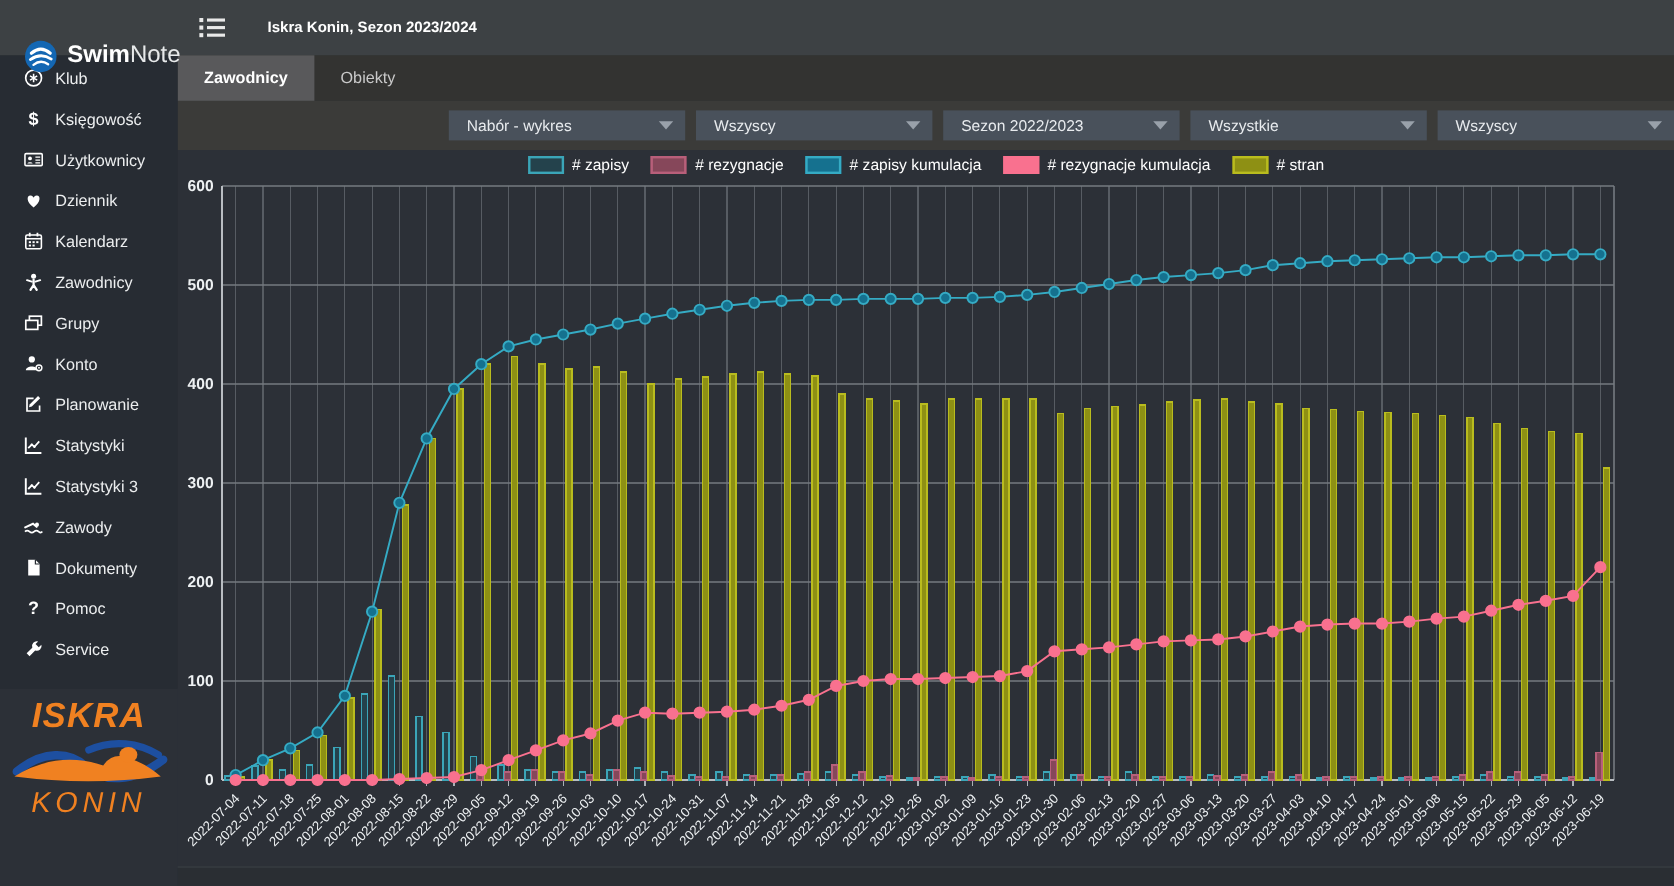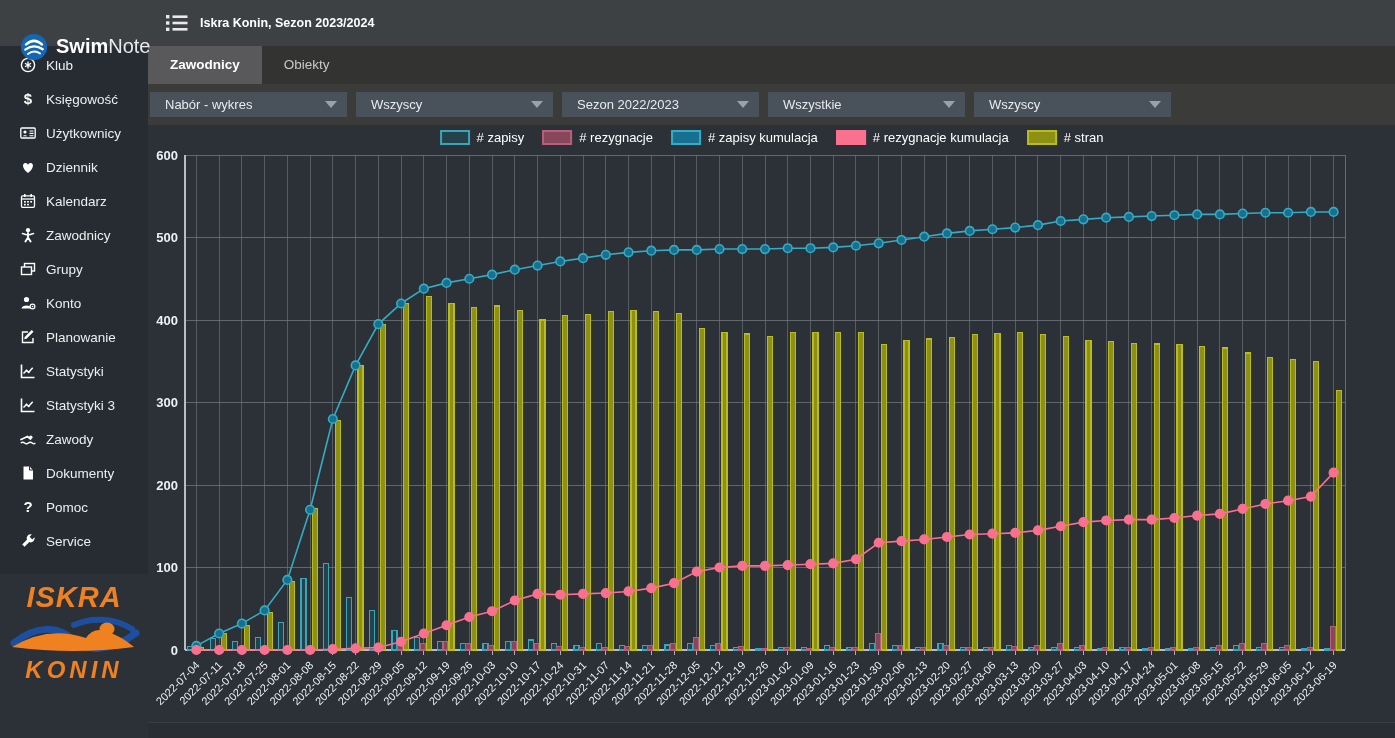--- a/index.html
+++ b/index.html
@@ -12,46 +12,46 @@
   .topbar{
     position:absolute;top:0;left:0;width:1395px;height:46px;
     background:#3d4144;display:flex;align-items:center;z-index:5;
   }
   .brand{display:flex;align-items:center;padding-left:20px;width:128px;margin-top:47px;}
   .brand-logo{width:28px;height:28px;flex:0 0 28px;}
   .brand-text{margin-left:8px;font-size:20px;color:#fff;white-space:nowrap;}
   .brand-text .bold{font-weight:bold;}
   .brand-text .light{font-weight:normal;color:#e7e9ea;}
   .menu-toggle{margin-left:18px;width:22px;height:18px;cursor:pointer;}
-  .topbar-title{margin-left:12px;font-size:12.5px;font-weight:bold;color:#ffffff;}
+  .topbar-title{margin-left:35px;font-size:12.5px;font-weight:bold;color:#ffffff;}
   
   .sidebar{
     position:absolute;top:46px;left:0;width:148px;height:528px;
     background:#272c33;z-index:4;
   }
   .side-nav{padding-top:2px;}
   .side-item{
     height:34px;display:flex;align-items:center;padding-left:19px;
     color:#eceeef;font-size:13.5px;cursor:pointer;white-space:nowrap;
   }
   .side-icon{width:17px;height:17px;margin-right:10px;flex:0 0 17px;display:flex;align-items:center;justify-content:center;}
   .side-icon svg{width:16px;height:16px;display:block;}
   .club-logo{margin-top:24px;text-align:center;color:#f08121;user-select:none;}
   .club-logo .l1{font-size:29px;font-weight:bold;font-style:italic;letter-spacing:1px;line-height:30px;}
-  .club-logo .l2{font-size:24px;font-weight:bold;font-style:italic;letter-spacing:4px;line-height:26px;}
+  .club-logo .l2{font-size:24px;font-weight:normal;font-style:italic;letter-spacing:4px;line-height:26px;}
   .club-swimmer{width:132px;height:44px;margin:1px auto 0;display:block;}
   
   .main{position:absolute;top:46px;left:148px;width:1247px;height:692px;}
   .tabs-row{height:38px;background:#333331;display:flex;}
   .tab{
     padding:0 22px;line-height:38px;font-size:13.5px;color:#c9c9c9;cursor:pointer;
   }
   .tab.active{background:#59595b;color:#ffffff;font-weight:bold;}
   .filters-row{
-    height:41px;background:#3b3b39;display:flex;align-items:center;gap:9px;padding-left:2px;
+    height:41px;background:#3b3b39;display:flex;align-items:center;gap:9px;padding-left:2px;justify-content:flex-end;
   }
   .dropdown{
     width:197px;height:25px;background:#49515b;color:#e8ebee;font-size:13px;
     display:flex;align-items:center;cursor:pointer;
   }
   .dropdown .dd-label{flex:1;padding-left:15px;white-space:nowrap;overflow:hidden;}
   .dd-arrow{
     width:0;height:0;margin-right:10px;
     border-left:6px solid transparent;border-right:6px solid transparent;
     border-top:7px solid #99a1aa;

